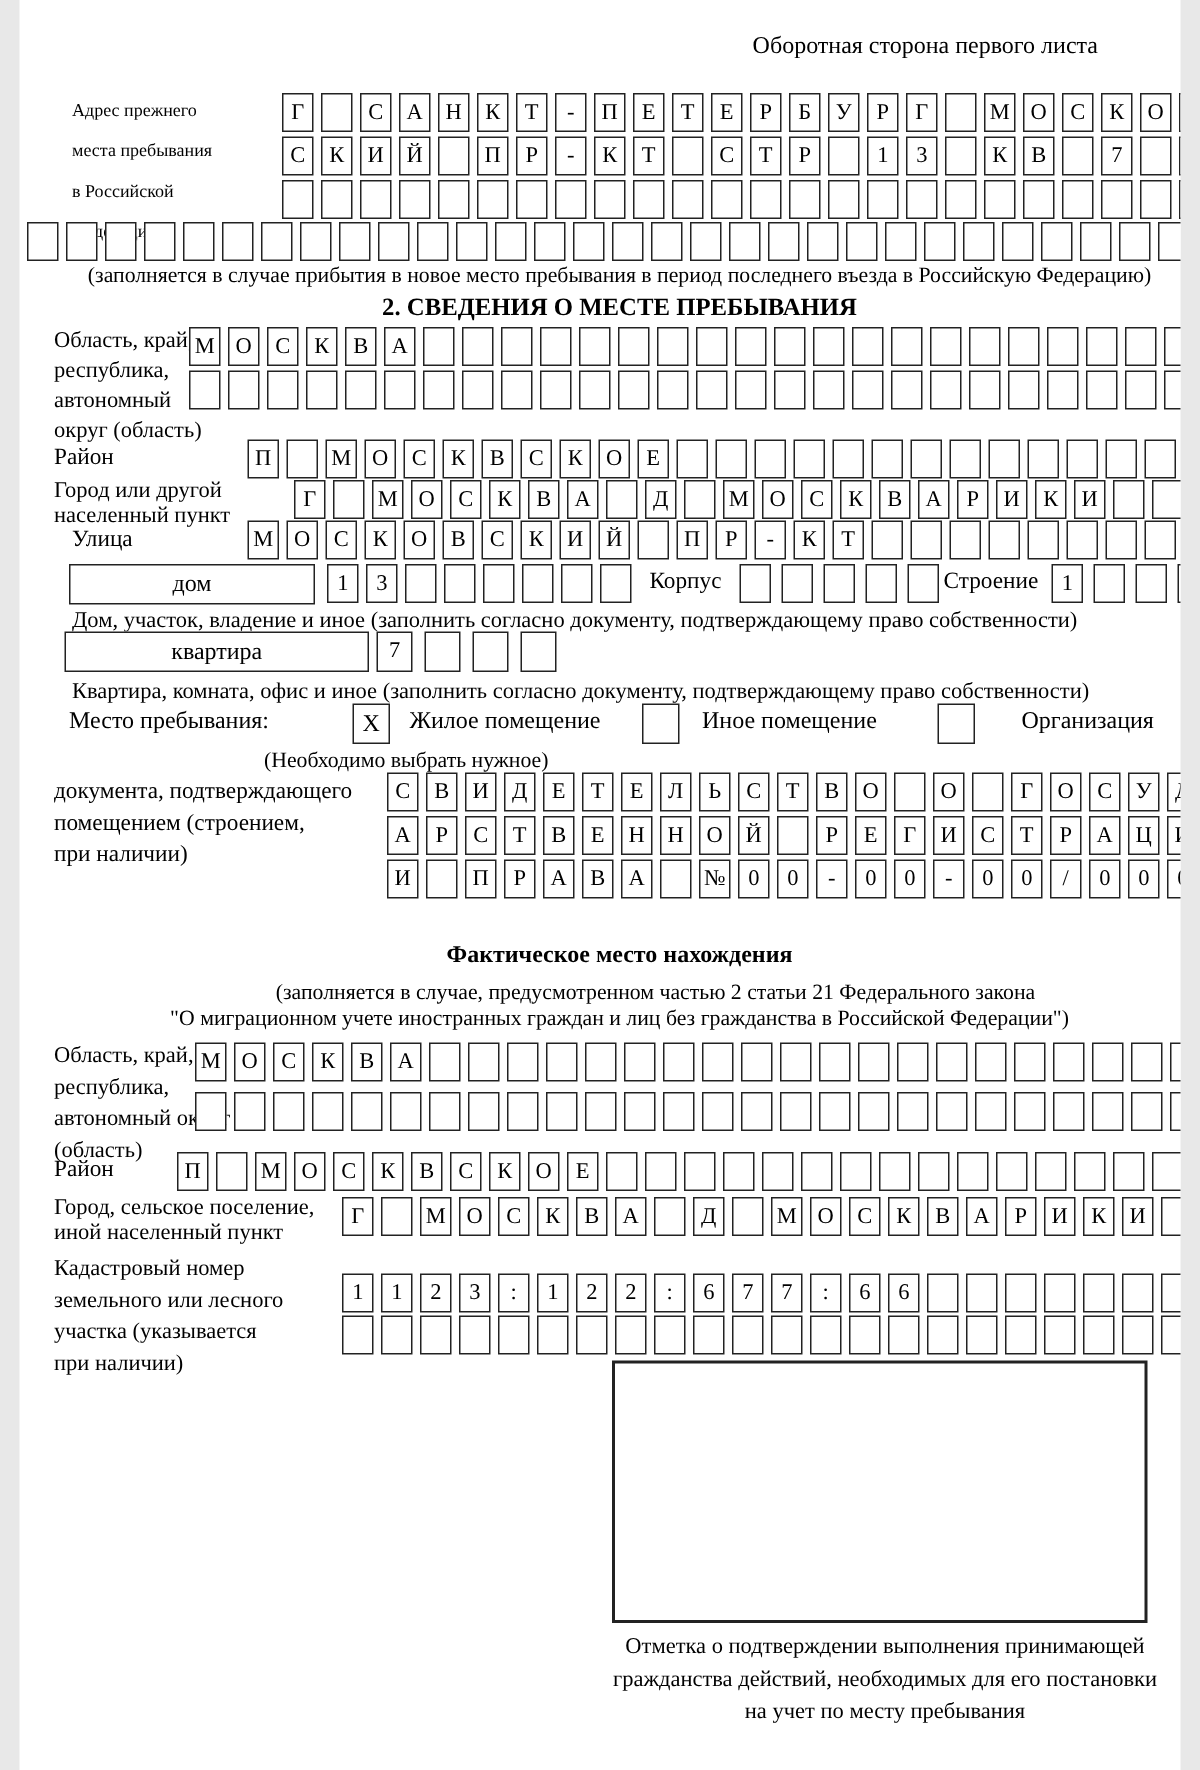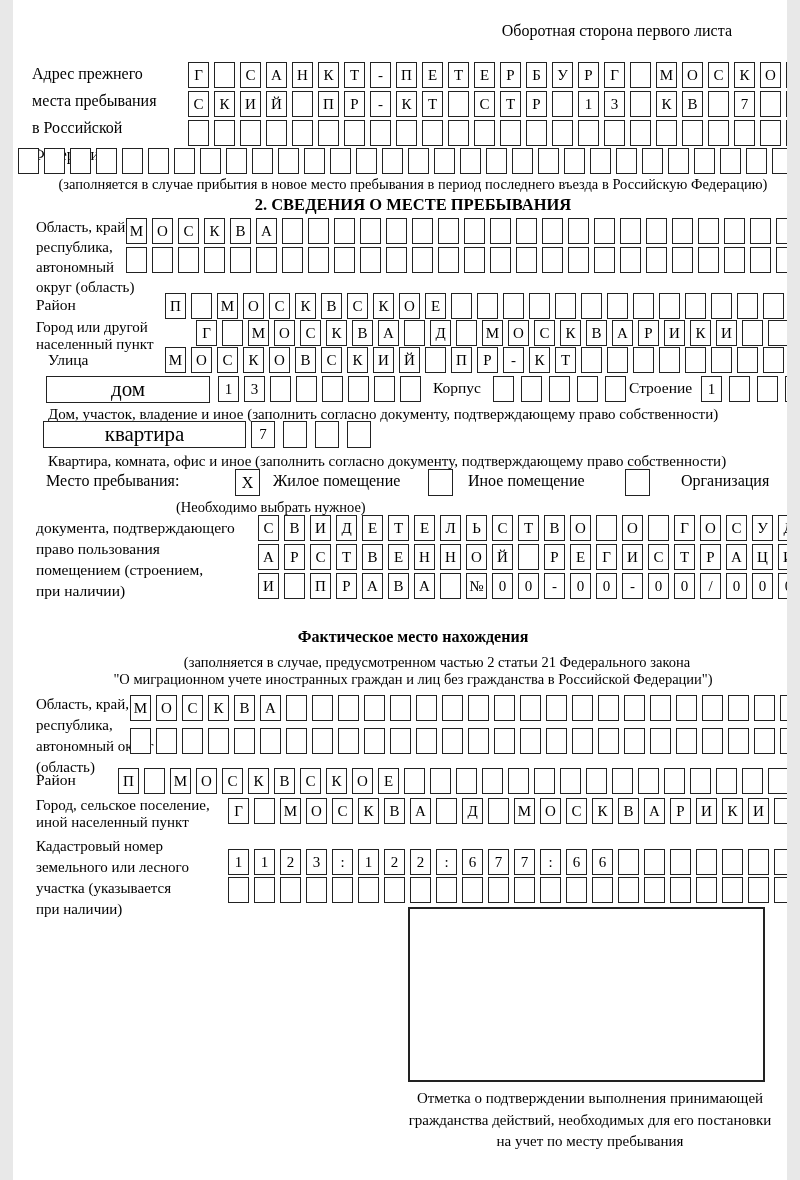--- a/index.html
+++ b/index.html
@@ -17,37 +17,37 @@
   .row.wide-gap .cell{width:24px;height:27px;}
   .row.mid-gap{gap:7px;}
   .label{position:absolute;font-size:15.5px;line-height:21px;}
   .label .line{white-space:nowrap;}
   .text{position:absolute;font-size:15.5px;white-space:nowrap;}
   .note{position:absolute;font-size:14.5px;white-space:nowrap;}
   .center{left:0;width:800px;text-align:center;}
   .title{position:absolute;font-weight:bold;font-size:16.5px;}
   .widebox{
     position:absolute;height:27px;box-sizing:border-box;border:1.8px solid #222;
-    display:flex;align-items:flex-start;justify-content:center;font-size:21px;background:#fff;
+    display:flex;align-items:center;justify-content:center;font-size:16px;background:#fff;
   }
   .checkbox{
     position:absolute;width:25px;height:27px;box-sizing:border-box;border:1.8px solid #222;
     display:flex;align-items:center;justify-content:center;font-size:16px;background:#fff;
   }
   .stamp-box{position:absolute;box-sizing:border-box;border:2px solid #222;background:#fff;}
   .caption{position:absolute;text-align:center;font-size:15px;line-height:21.5px;}
 </style>
 </head>
 <body>
 
 <div class="page">
 
   <div class="text" style="top:22px;right:55px;font-size:16px;">Оборотная сторона первого листа</div>
 
-  <div class="label" style="left:19px;top:60px;font-size:16px;line-height:27px;">
+  <div class="label" style="left:35px;top:60px;font-size:12px;line-height:27px;">
       <div class="line">Адрес прежнего</div>
       <div class="line">места пребывания</div>
       <div class="line">в Российской</div>
       <div class="line">Федерации</div>
     </div>
   <div class="row" style="left:175px;top:62px;">
       <span class="cell">Г</span>
       <span class="cell"></span>
       <span class="cell">С</span>
       <span class="cell">А</span>
@@ -354,21 +354,20 @@
   <div class="checkbox" style="left:222px;top:469px;">X</div>
   <div class="text" style="left:260px;top:472px;font-size:16px;">Жилое помещение</div>
   <div class="checkbox" style="left:415px;top:469px;"></div>
   <div class="text" style="left:455px;top:472px;font-size:16px;">Иное помещение</div>
   <div class="checkbox" style="left:612px;top:469px;"></div>
   <div class="text" style="left:668px;top:472px;font-size:16px;">Организация</div>
   <div class="note" style="left:163px;top:499px;">(Необходимо выбрать нужное)</div>
 
   <div class="label" style="left:23px;top:517px;">
       <div class="line">документа, подтверждающего</div>
-      <div class="line">право пользования</div>
       <div class="line">помещением (строением,</div>
       <div class="line">при наличии)</div>
     </div>
   <div class="row" style="left:245px;top:515px;">
       <span class="cell">С</span>
       <span class="cell">В</span>
       <span class="cell">И</span>
       <span class="cell">Д</span>
       <span class="cell">Е</span>
       <span class="cell">Т</span>

